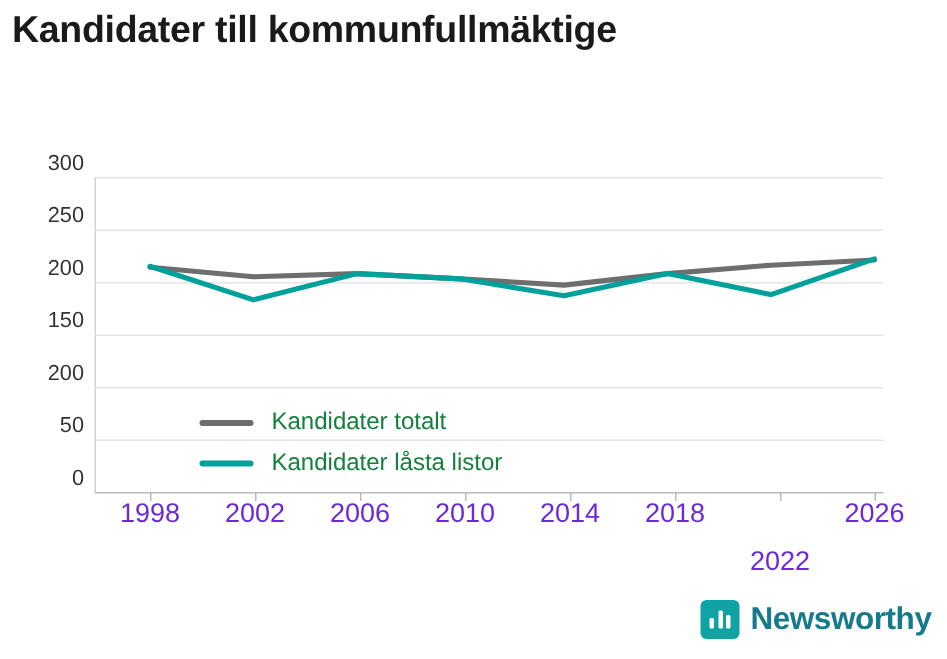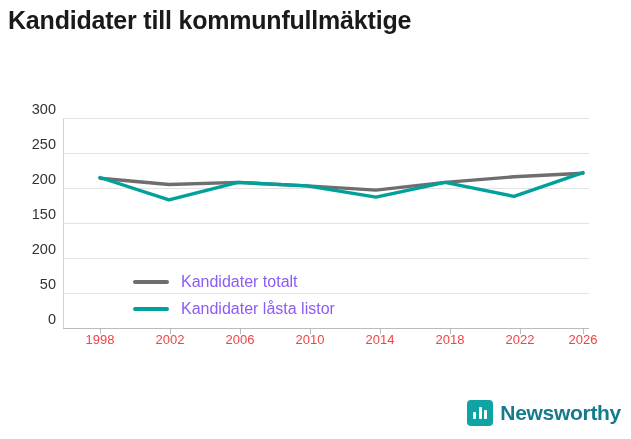--- a/index.html
+++ b/index.html
@@ -96,22 +96,22 @@
   .xlabels {
     position: absolute;
     left: 63px;
     top: 232px;
     width: 526px;
     height: 24px;
   }
   .xlabel {
     position: absolute;
     top: 0;
-    font-size: 13px;
-    color: #ef4444;
+    font-size: 18px;
+    color: #6d28d9;
     transform: translateX(-50%);
     white-space: nowrap;
   }
   .tick {
     position: absolute;
     top: 210px;
     width: 1px;
     height: 6px;
     background: #bbbbbb;
   }
@@ -134,21 +134,21 @@
   }
   .legend-swatch {
     width: 36px;
     height: 4px;
     border-radius: 2px;
     margin-right: 12px;
     flex: 0 0 auto;
   }
   .legend-label {
     font-size: 16px;
-    color: #8b5cf6;
+    color: #15803d;
     white-space: nowrap;
   }
   .footer {
     position: absolute;
     left: 8px;
     top: 398px;
     width: 430px;
     font-size: 12.5px;
     line-height: 17px;
     color: #555555;
@@ -249,21 +249,21 @@
       </div>
     </div>
 
     <div class="xlabels">
       <div class="xlabel" style="left:37px;">1998</div>
       <div class="xlabel" style="left:107px;">2002</div>
       <div class="xlabel" style="left:177px;">2006</div>
       <div class="xlabel" style="left:247px;">2010</div>
       <div class="xlabel" style="left:317px;">2014</div>
       <div class="xlabel" style="left:387px;">2018</div>
-      <div class="xlabel" style="left:457px;">2022</div>
+      <div class="xlabel" style="left:457px;margin-top:32px;">2022</div>
       <div class="xlabel" style="left:520px;">2026</div>
     </div>
 
   </div>
 
   <div class="divider"></div>
 
 
   <div class="brand">
     <span class="brand-mark">

